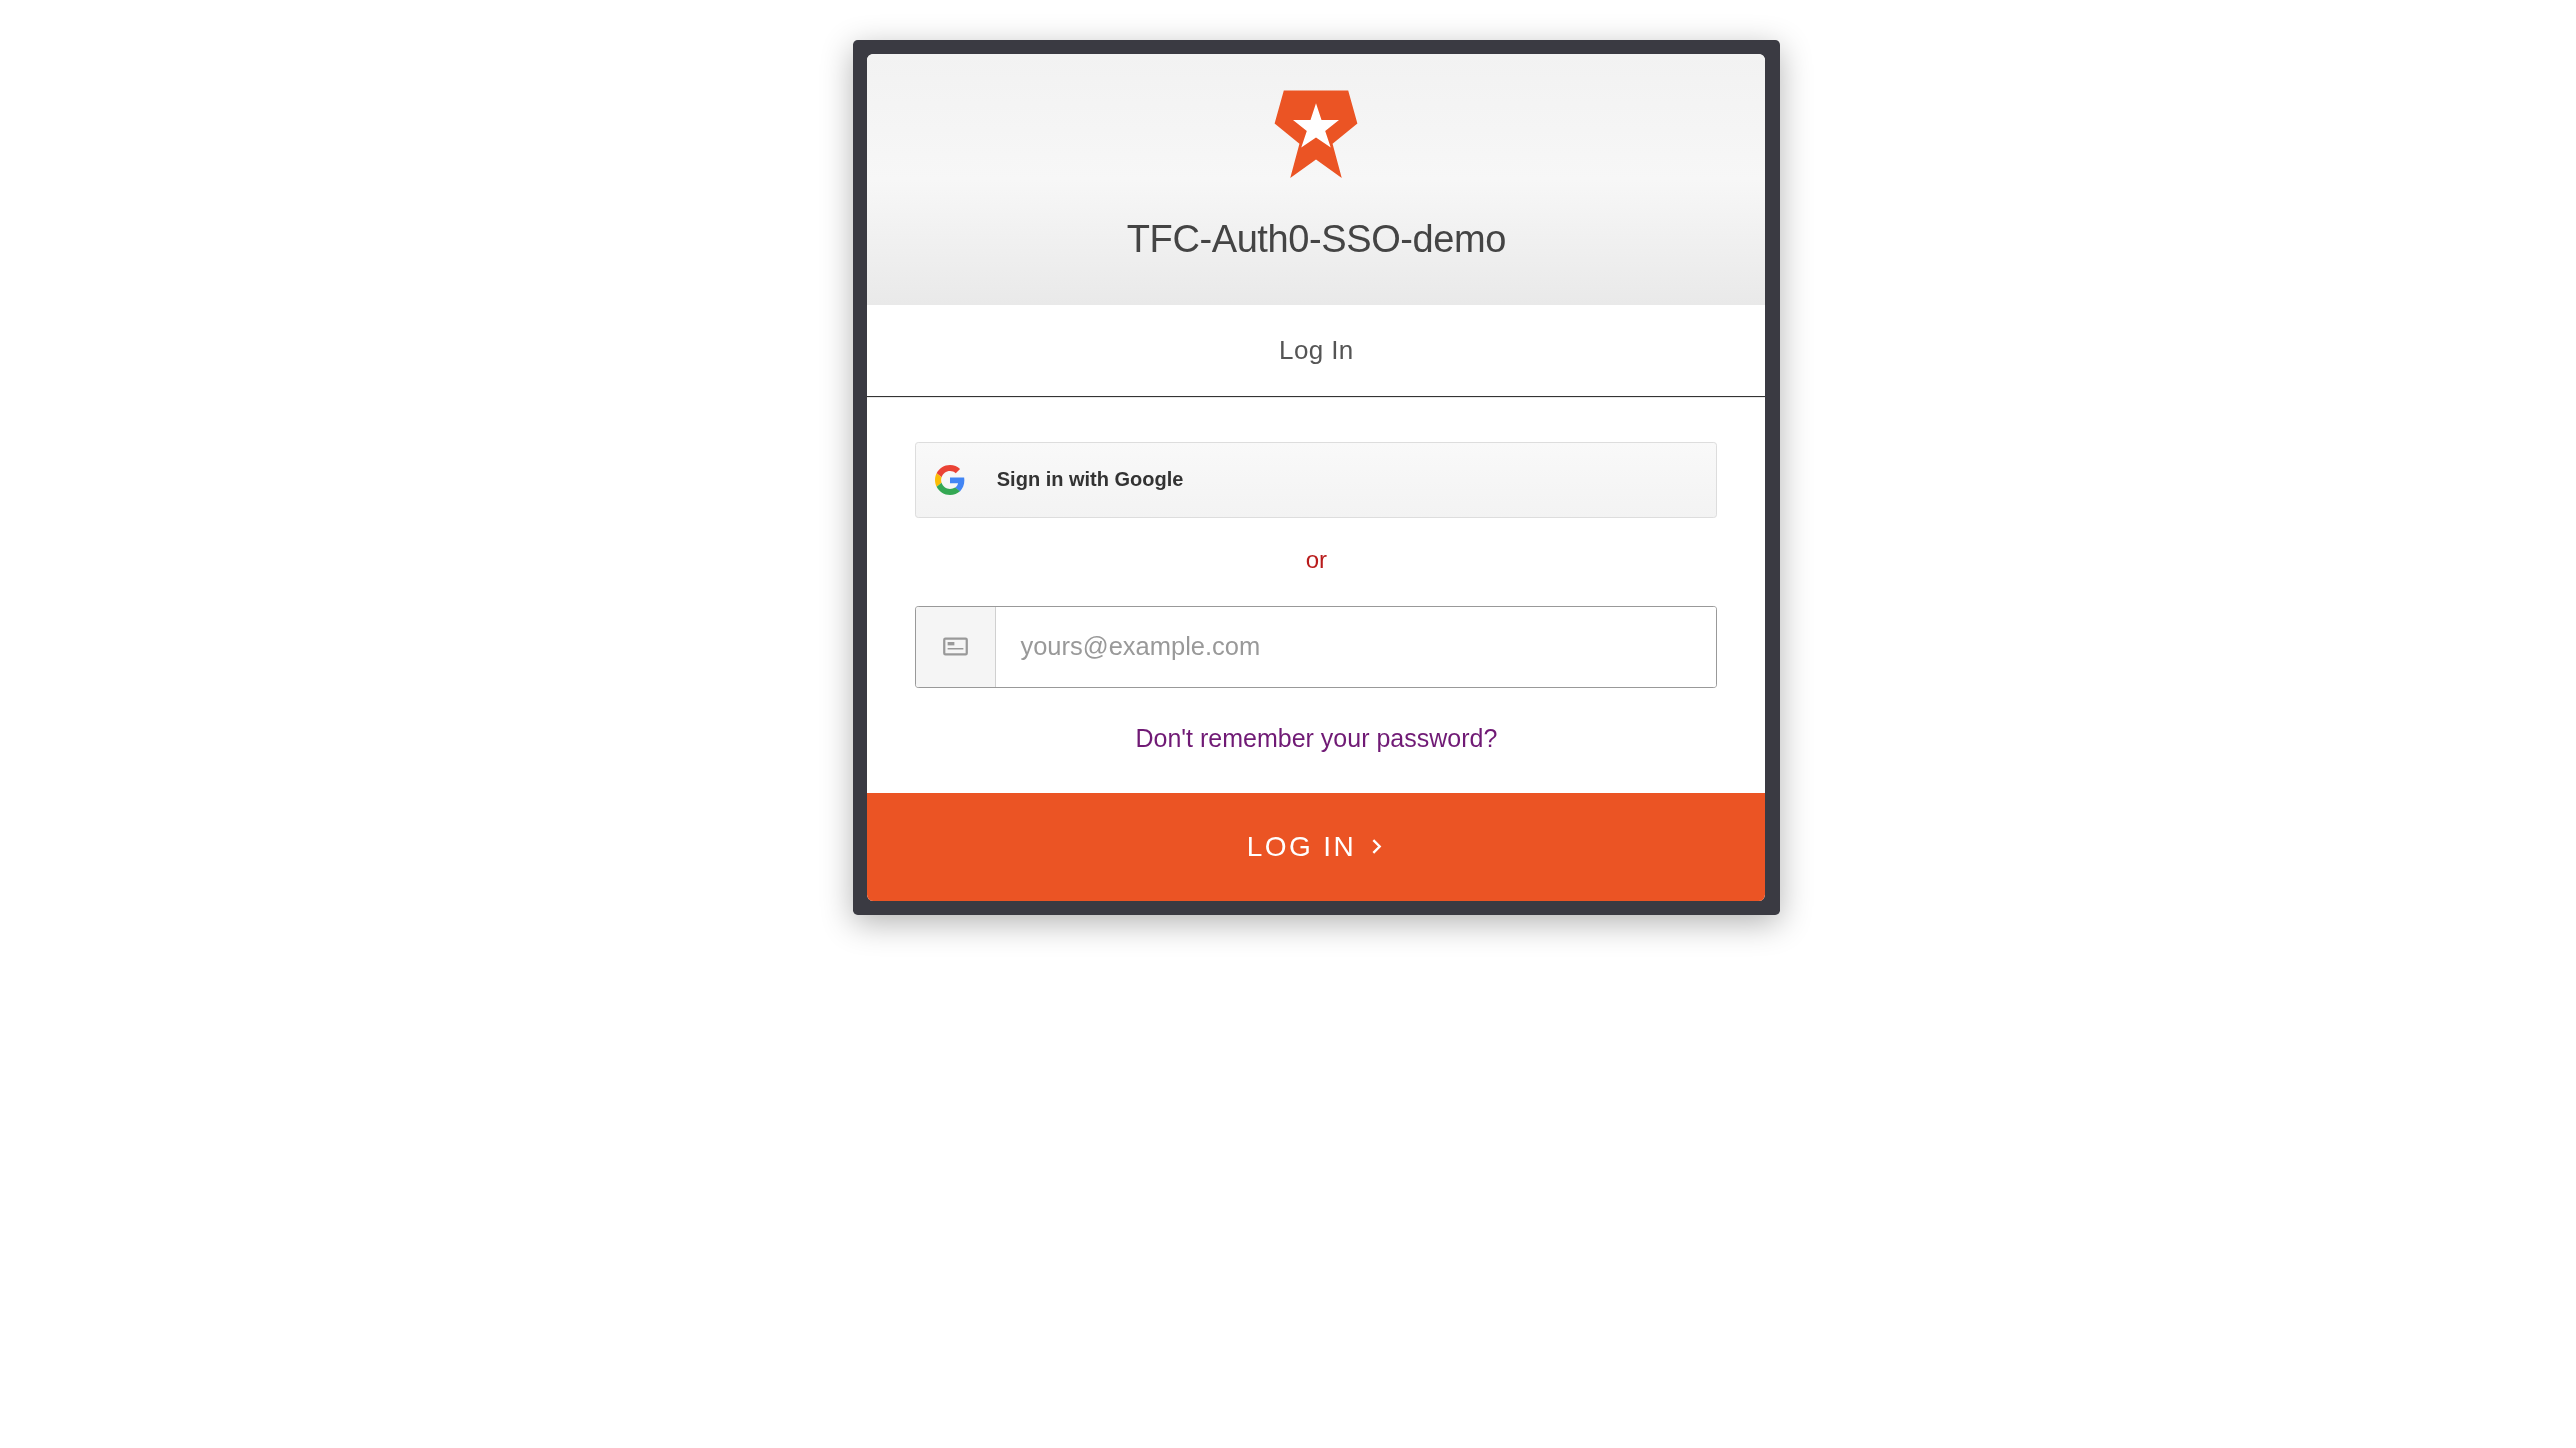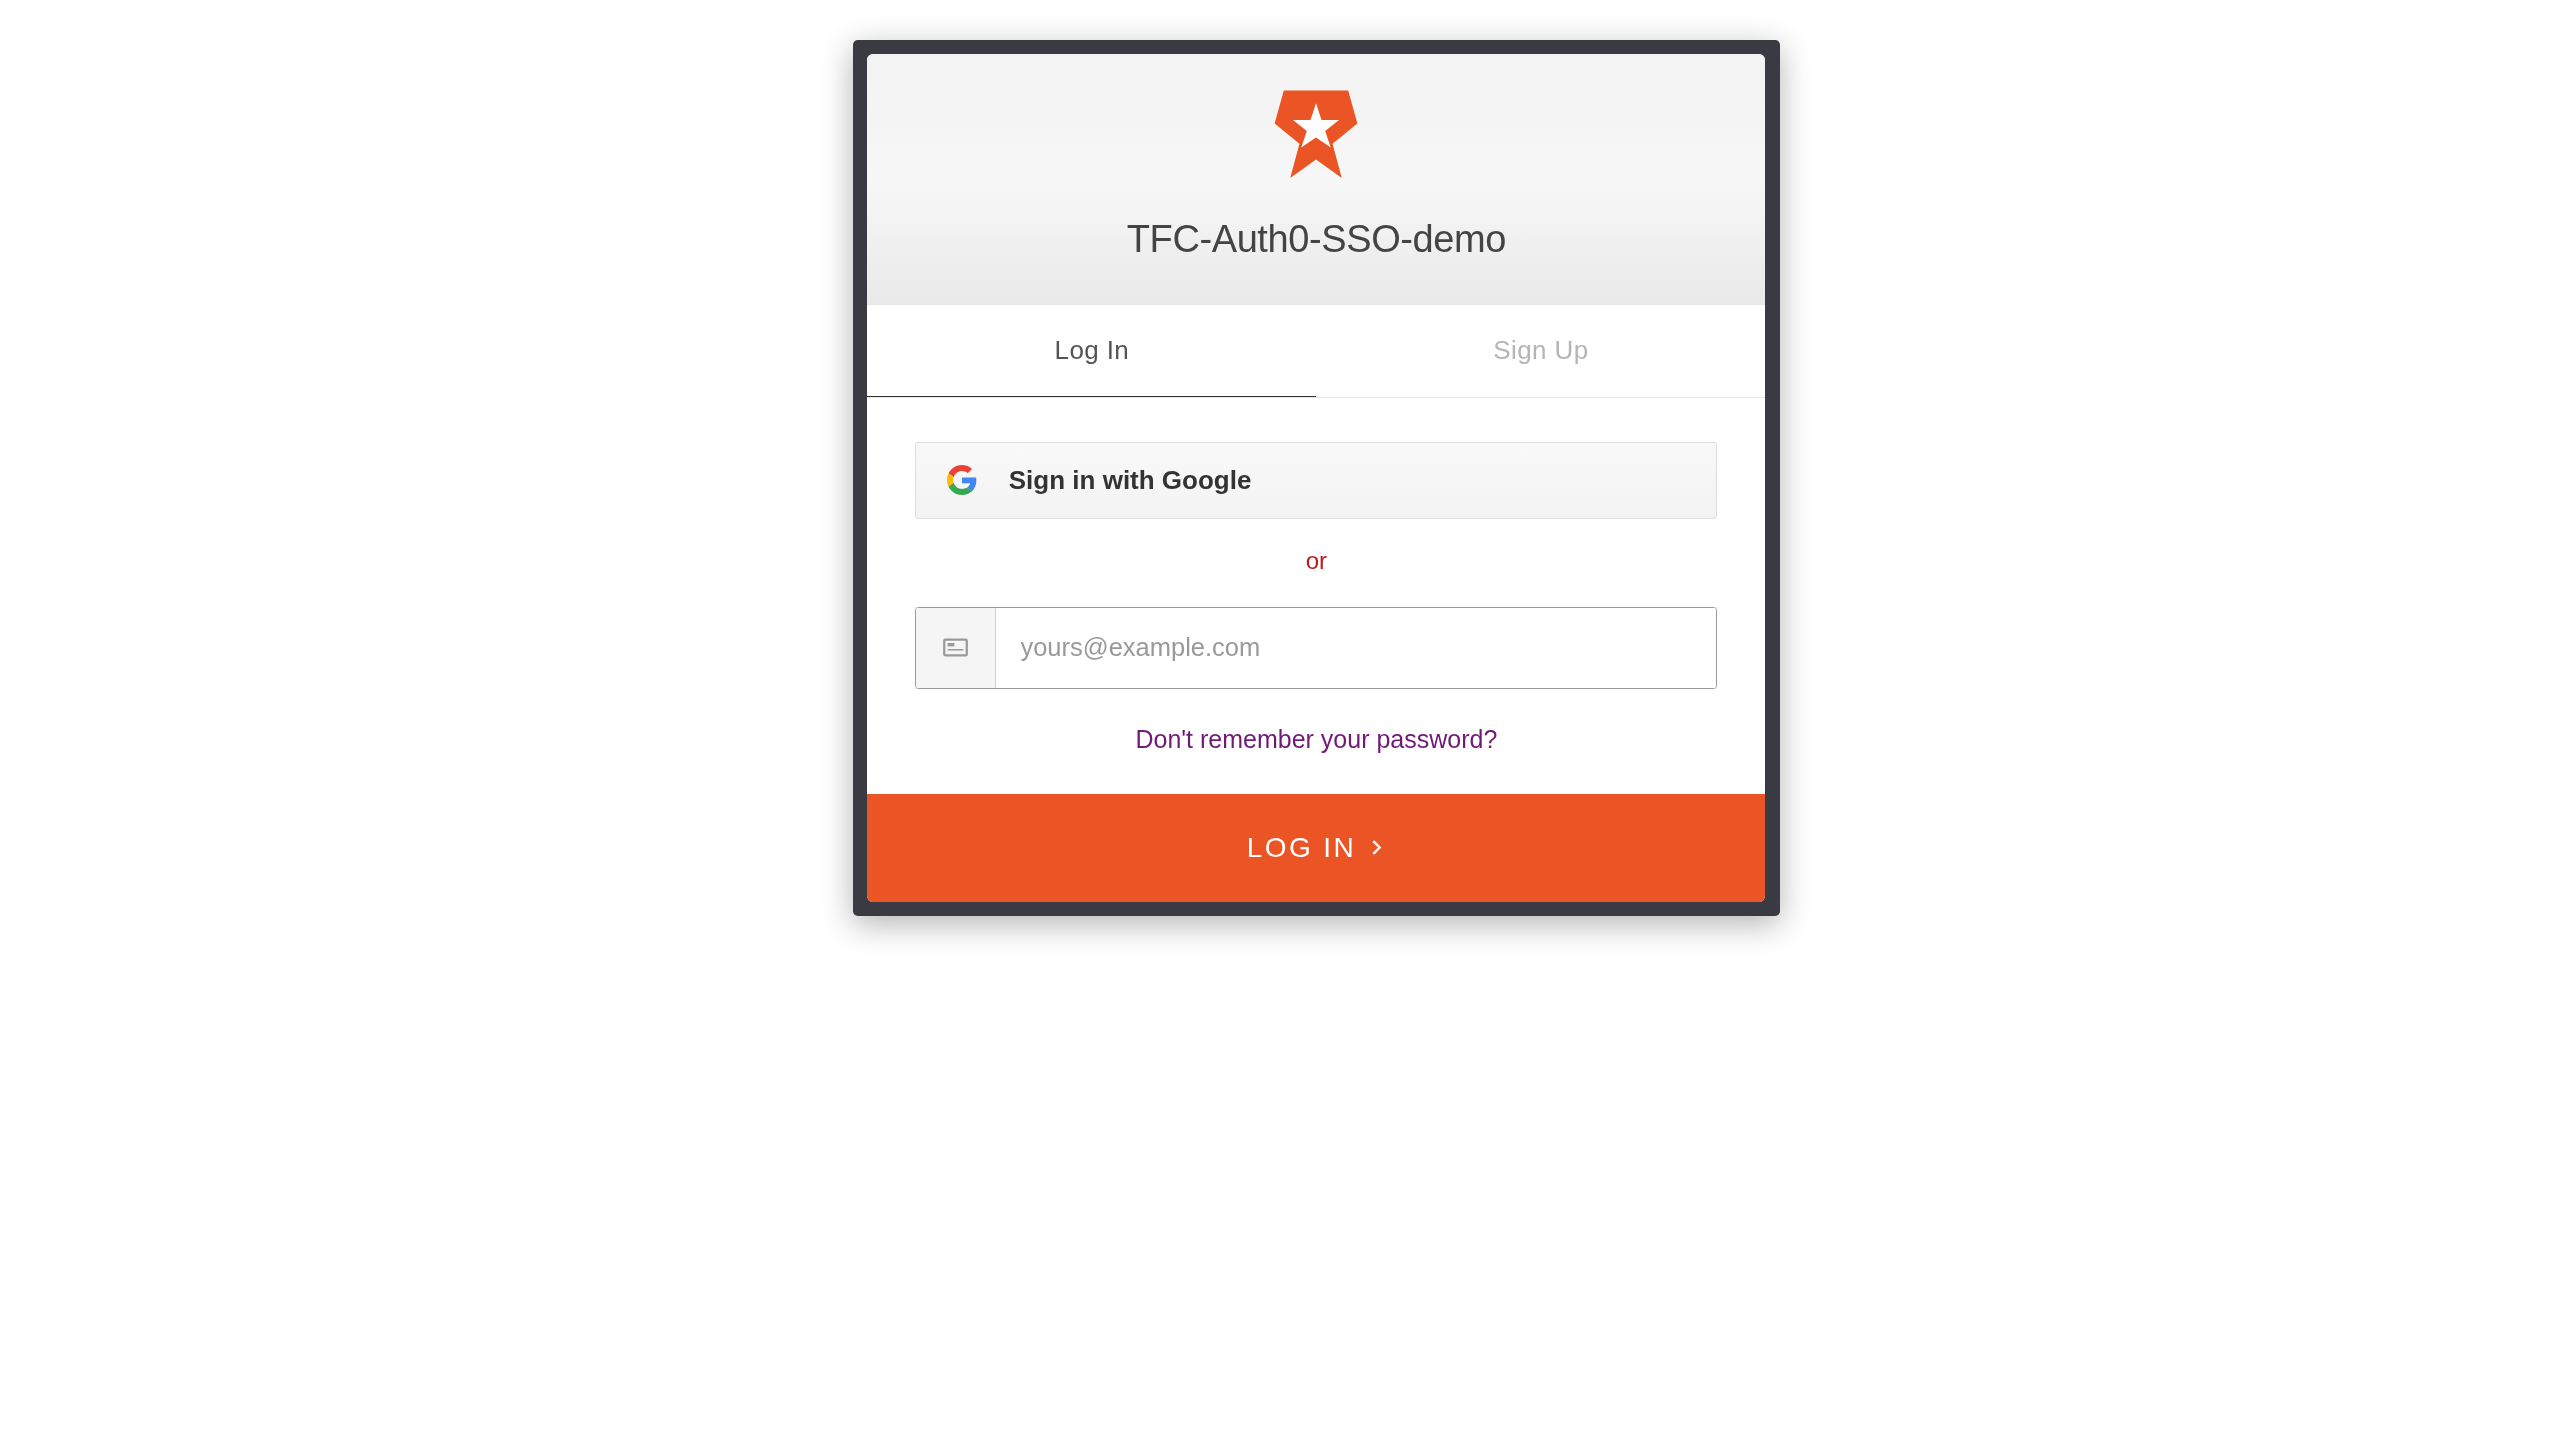--- a/index.html
+++ b/index.html
@@ -70,25 +70,25 @@
       margin-bottom: -0.8px;
     }
     .content {
       padding: 44px 48px 40px 48px;
     }
     .social-button {
       width: 100%;
       background: linear-gradient(to bottom, #f9f9f9, #f3f3f3);
       border: 0.8px solid #dddddd;
       border-radius: 3.2px;
-      padding: 22px 24px;
-      display: flex;
-      align-items: center;
-      cursor: pointer;
-      font-size: 26px;
+      padding: 22px 12px;
+      display: flex;
+      align-items: center;
+      cursor: pointer;
+      font-size: 20px;
       color: #333333;
       font-weight: 600;
     }
     .social-button .icon {
       margin-right: 32px;
       margin-left: 6.4px;
       display: flex;
       align-items: center;
     }
     .social-button .icon svg {
@@ -182,21 +182,20 @@
         <svg viewBox="0 0 100 112">
           <path fill="#eb5424" d="M50 0 L85 0 L95 36 L68 58 L78 95 L50 75 L22 95 L32 58 L5 36 L15 0 Z"></path>
           <path fill="#ffffff" d="M50 14 L56 32 L75 32 L60 44 L66 62 L50 51 L34 62 L40 44 L25 32 L44 32 Z"></path>
         </svg>
       </div>
       <h1 class="title">TFC-Auth0-SSO-demo</h1>
     </div>
 
     <div class="tabs">
       <div class="tab active">Log In</div>
-      <div class="tab">Sign Up</div>
     </div>
 
     <div class="content">
       <button class="social-button">
         <span class="icon">
           <svg viewBox="0 0 48 48">
             <path fill="#EA4335" d="M24 9.5c3.54 0 6.71 1.22 9.21 3.6l6.85-6.85C35.9 2.38 30.47 0 24 0 14.62 0 6.51 5.38 2.56 13.22l7.98 6.19C12.43 13.72 17.74 9.5 24 9.5z"></path>
             <path fill="#4285F4" d="M46.98 24.55c0-1.57-.15-3.09-.38-4.55H24v9.02h12.94c-.58 2.96-2.26 5.48-4.78 7.18l7.73 6c4.51-4.18 7.09-10.36 7.09-17.65z"></path>
             <path fill="#FBBC05" d="M10.53 28.59c-.48-1.45-.76-2.99-.76-4.59s.27-3.14.76-4.59l-7.98-6.19C.92 16.46 0 20.12 0 24c0 3.88.92 7.54 2.56 10.78l7.97-6.19z"></path>
             <path fill="#34A853" d="M24 48c6.48 0 11.93-2.13 15.89-5.81l-7.73-6c-2.15 1.45-4.92 2.3-8.16 2.3-6.26 0-11.57-4.22-13.47-9.91l-7.98 6.19C6.51 42.62 14.62 48 24 48z"></path>

